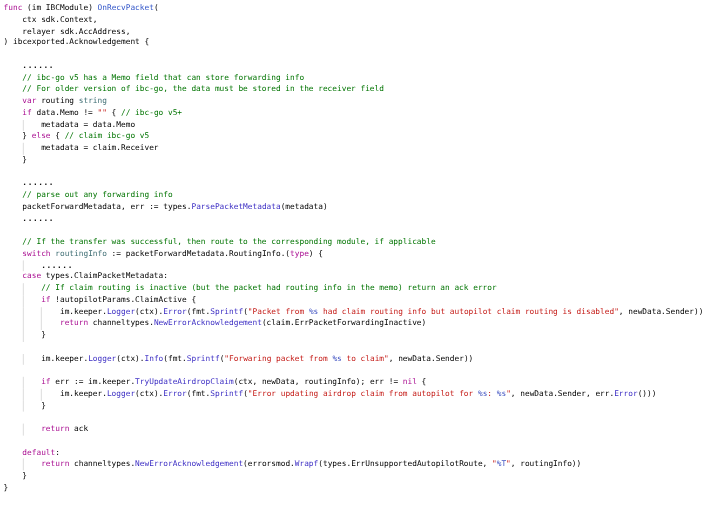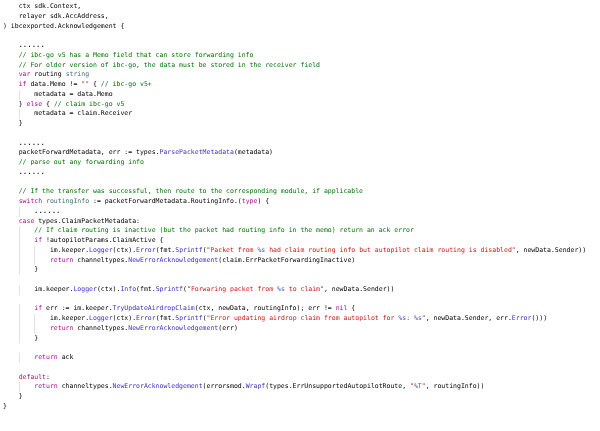--- a/index.html
+++ b/index.html
@@ -37,54 +37,54 @@
   .fd { color: #3356C9; }            
   .ty { color: #3F6E74; }            
   .d  { color: #111111; font-weight: bold; letter-spacing: 0.5px; } 
   .p  { color: #000000; }            
 </style>
 </head>
 <body>
 
 <div class="editor">
   <div id="code">
+      <div class="line" style="padding-left: calc(0ch + 3px);"><span class="tok k">func</span><span class="tok p"> (im IBCModule) </span><span class="tok fd">OnRecvPacket</span><span class="tok p">(</span></div>
       <div class="line" style="padding-left: calc(4ch + 3px);"><span class="tok p">ctx sdk.Context,</span></div>
       <div class="line" style="padding-left: calc(4ch + 3px);"><span class="tok p">relayer sdk.AccAddress,</span></div>
       <div class="line" style="padding-left: calc(0ch + 3px);"><span class="tok p">) ibcexported.Acknowledgement {</span></div>
       <div class="line" style="padding-left: calc(0ch + 3px);"></div>
       <div class="line" style="padding-left: calc(4ch + 3px);"><span class="tok d">......</span></div>
       <div class="line" style="padding-left: calc(4ch + 3px);"><span class="tok c">// ibc-go v5 has a Memo field that can store forwarding info</span></div>
       <div class="line" style="padding-left: calc(4ch + 3px);"><span class="tok c">// For older version of ibc-go, the data must be stored in the receiver field</span></div>
       <div class="line" style="padding-left: calc(4ch + 3px);"><span class="tok k">var</span><span class="tok p"> routing </span><span class="tok ty">string</span></div>
       <div class="line" style="padding-left: calc(4ch + 3px);"><span class="tok k">if</span><span class="tok p"> data.Memo != </span><span class="tok s">""</span><span class="tok p"> { </span><span class="tok c">// ibc-go v5+</span></div>
       <div class="line" style="padding-left: calc(8ch + 3px);"><span class="guide" style="left: calc(4ch + 3px);"></span><span class="tok p">metadata = data.Memo</span></div>
       <div class="line" style="padding-left: calc(4ch + 3px);"><span class="tok p">} </span><span class="tok k">else</span><span class="tok p"> { </span><span class="tok c">// claim ibc-go v5</span></div>
       <div class="line" style="padding-left: calc(8ch + 3px);"><span class="guide" style="left: calc(4ch + 3px);"></span><span class="tok p">metadata = claim.Receiver</span></div>
       <div class="line" style="padding-left: calc(4ch + 3px);"><span class="tok p">}</span></div>
       <div class="line" style="padding-left: calc(0ch + 3px);"></div>
       <div class="line" style="padding-left: calc(4ch + 3px);"><span class="tok d">......</span></div>
+      <div class="line" style="padding-left: calc(4ch + 3px);"><span class="tok c">// parse out any forwarding info</span></div>
       <div class="line" style="padding-left: calc(4ch + 3px);"><span class="tok p">packetForwardMetadata, err := types.</span><span class="tok f">ParsePacketMetadata</span><span class="tok p">(metadata)</span></div>
-      <div class="line" style="padding-left: calc(4ch + 3px);"><span class="tok c">// parse out any forwarding info</span></div>
       <div class="line" style="padding-left: calc(4ch + 3px);"><span class="tok d">......</span></div>
       <div class="line" style="padding-left: calc(0ch + 3px);"></div>
       <div class="line" style="padding-left: calc(4ch + 3px);"><span class="tok c">// If the transfer was successful, then route to the corresponding module, if applicable</span></div>
       <div class="line" style="padding-left: calc(4ch + 3px);"><span class="tok k">switch</span><span class="tok p"> </span><span class="tok ty">routingInfo</span><span class="tok p"> := packetForwardMetadata.RoutingInfo.(</span><span class="tok k">type</span><span class="tok p">) {</span></div>
       <div class="line" style="padding-left: calc(8ch + 3px);"><span class="guide" style="left: calc(4ch + 3px);"></span><span class="tok d">......</span></div>
       <div class="line" style="padding-left: calc(4ch + 3px);"><span class="tok k">case</span><span class="tok p"> types.ClaimPacketMetadata:</span></div>
       <div class="line" style="padding-left: calc(8ch + 3px);"><span class="guide" style="left: calc(4ch + 3px);"></span><span class="tok c">// If claim routing is inactive (but the packet had routing info in the memo) return an ack error</span></div>
       <div class="line" style="padding-left: calc(8ch + 3px);"><span class="guide" style="left: calc(4ch + 3px);"></span><span class="tok k">if</span><span class="tok p"> !autopilotParams.ClaimActive {</span></div>
       <div class="line" style="padding-left: calc(12ch + 3px);"><span class="guide" style="left: calc(4ch + 3px);"></span><span class="guide" style="left: calc(8ch + 3px);"></span><span class="tok p">im.keeper.</span><span class="tok f">Logger</span><span class="tok p">(ctx).</span><span class="tok f">Error</span><span class="tok p">(fmt.</span><span class="tok f">Sprintf</span><span class="tok p">(</span><span class="tok s">"Packet from </span><span class="tok fs">%s</span><span class="tok s"> had claim routing info but autopilot claim routing is disabled"</span><span class="tok p">, newData.Sender))</span></div>
       <div class="line" style="padding-left: calc(12ch + 3px);"><span class="guide" style="left: calc(4ch + 3px);"></span><span class="guide" style="left: calc(8ch + 3px);"></span><span class="tok k">return</span><span class="tok p"> channeltypes.</span><span class="tok f">NewErrorAcknowledgement</span><span class="tok p">(claim.ErrPacketForwardingInactive)</span></div>
       <div class="line" style="padding-left: calc(8ch + 3px);"><span class="guide" style="left: calc(4ch + 3px);"></span><span class="tok p">}</span></div>
       <div class="line" style="padding-left: calc(0ch + 3px);"></div>
       <div class="line" style="padding-left: calc(8ch + 3px);"><span class="guide" style="left: calc(4ch + 3px);"></span><span class="tok p">im.keeper.</span><span class="tok f">Logger</span><span class="tok p">(ctx).</span><span class="tok f">Info</span><span class="tok p">(fmt.</span><span class="tok f">Sprintf</span><span class="tok p">(</span><span class="tok s">"Forwaring packet from </span><span class="tok fs">%s</span><span class="tok s"> to claim"</span><span class="tok p">, newData.Sender))</span></div>
       <div class="line" style="padding-left: calc(0ch + 3px);"></div>
       <div class="line" style="padding-left: calc(8ch + 3px);"><span class="guide" style="left: calc(4ch + 3px);"></span><span class="tok k">if</span><span class="tok p"> err := im.keeper.</span><span class="tok f">TryUpdateAirdropClaim</span><span class="tok p">(ctx, newData, routingInfo); err != </span><span class="tok k">nil</span><span class="tok p"> {</span></div>
       <div class="line" style="padding-left: calc(12ch + 3px);"><span class="guide" style="left: calc(4ch + 3px);"></span><span class="guide" style="left: calc(8ch + 3px);"></span><span class="tok p">im.keeper.</span><span class="tok f">Logger</span><span class="tok p">(ctx).</span><span class="tok f">Error</span><span class="tok p">(fmt.</span><span class="tok f">Sprintf</span><span class="tok p">(</span><span class="tok s">"Error updating airdrop claim from autopilot for </span><span class="tok fs">%s</span><span class="tok s">: </span><span class="tok fs">%s</span><span class="tok s">"</span><span class="tok p">, newData.Sender, err.</span><span class="tok f">Error</span><span class="tok p">()))</span></div>
-      <div class="line" style="padding-left: calc(12ch + 3px);"><span class="guide" style="left: calc(4ch + 3px);"></span><span class="guide" style="left: calc(8ch + 3px);"></span><span class="tok k">return</span><span class="tok p"> channeltypes.</span><span class="tok f">NewErrorAcknowledgement</span><span class="tok p">(err)</span></div>
       <div class="line" style="padding-left: calc(8ch + 3px);"><span class="guide" style="left: calc(4ch + 3px);"></span><span class="tok p">}</span></div>
       <div class="line" style="padding-left: calc(0ch + 3px);"></div>
       <div class="line" style="padding-left: calc(8ch + 3px);"><span class="guide" style="left: calc(4ch + 3px);"></span><span class="tok k">return</span><span class="tok p"> ack</span></div>
       <div class="line" style="padding-left: calc(0ch + 3px);"></div>
       <div class="line" style="padding-left: calc(4ch + 3px);"><span class="tok k">default</span><span class="tok p">:</span></div>
       <div class="line" style="padding-left: calc(8ch + 3px);"><span class="guide" style="left: calc(4ch + 3px);"></span><span class="tok k">return</span><span class="tok p"> channeltypes.</span><span class="tok f">NewErrorAcknowledgement</span><span class="tok p">(errorsmod.</span><span class="tok f">Wrapf</span><span class="tok p">(types.ErrUnsupportedAutopilotRoute, </span><span class="tok s">"</span><span class="tok fs">%T</span><span class="tok s">"</span><span class="tok p">, routingInfo))</span></div>
       <div class="line" style="padding-left: calc(4ch + 3px);"><span class="tok p">}</span></div>
       <div class="line" style="padding-left: calc(0ch + 3px);"><span class="tok p">}</span></div>
     </div>
 </div>

